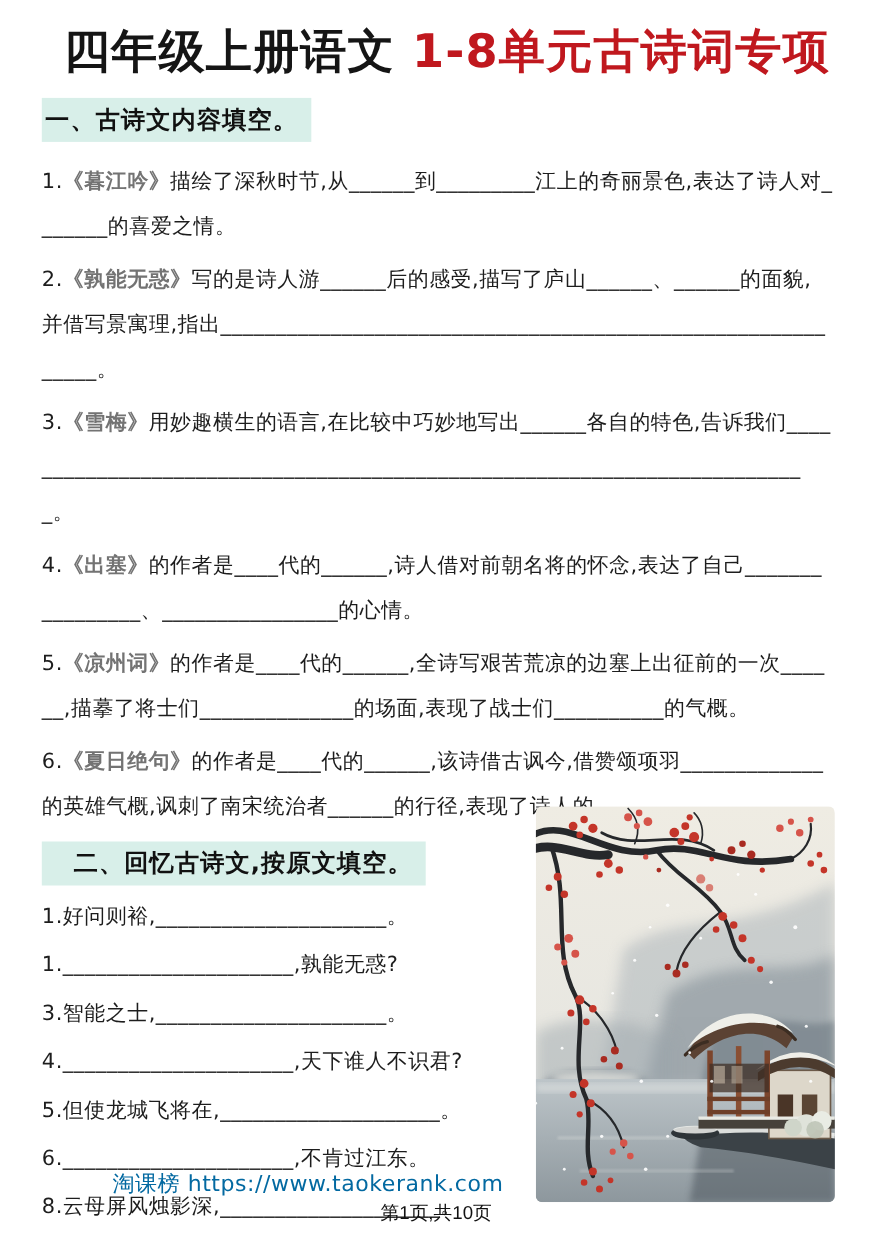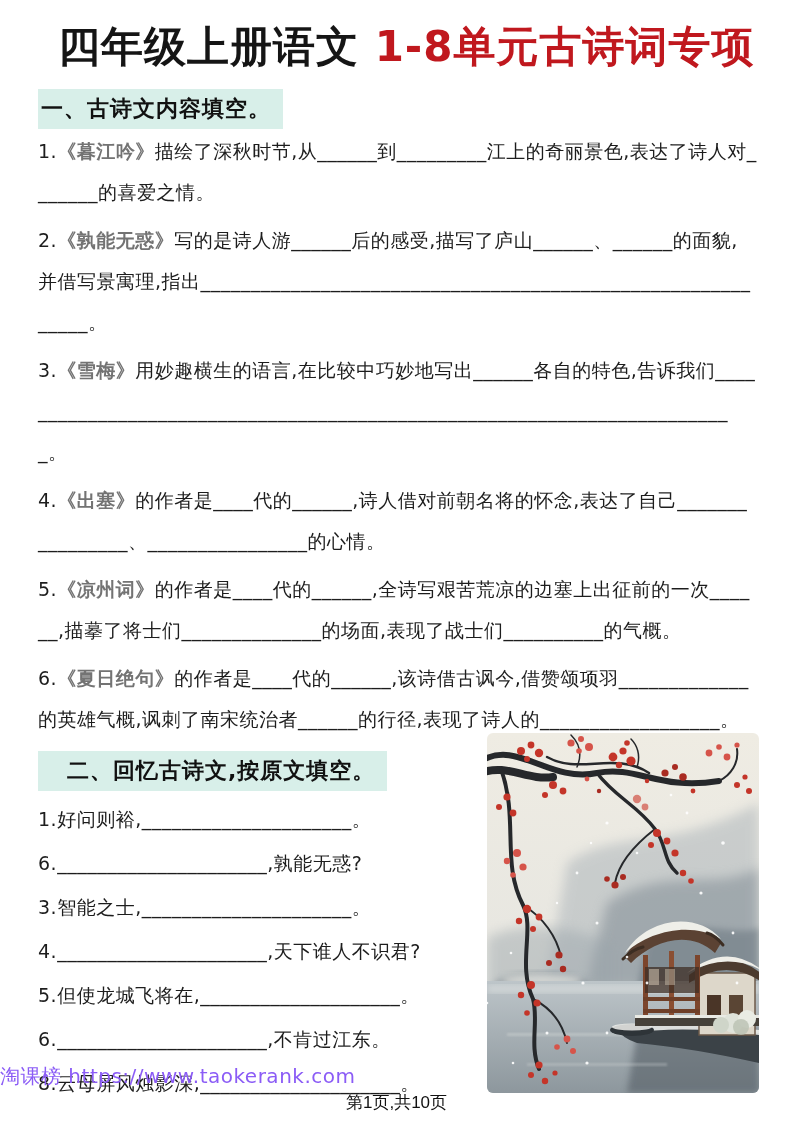--- a/index.html
+++ b/index.html
@@ -14,21 +14,21 @@
     color:#1d1d1d;
   }
   .content { padding:20px 36px 0 38px; }
 
   .title { font-size:42px; font-weight:900; letter-spacing:1px; line-height:1.3; white-space:nowrap; }
   .title .t-black { color:#151515;margin-left:20px; }
   .title .t-red { color:#c0181e; }
 
   .sec-heading {
     display:inline-block;
-    margin-top:14px; margin-bottom:2px;
+    margin-top:14px; margin-bottom:16px;
     padding:5px 12px 5px 3px;
     background:#d8efe9;
     font-size:22px; font-weight:bold; color:#111;
     letter-spacing:1px;
   }
 
   .q {
     font-size:19px;
     line-height:41px;
     letter-spacing:0.5px;
@@ -53,23 +53,23 @@
     left:487px; top:733px;
     width:272px; height:360px;
     border-radius:6px;
     overflow:hidden;
   }
   .illustration svg { display:block; width:100%; height:100%; }
 
   .watermark {
     position:absolute;
     left:0; top:1063px; width:560px;
-    text-align:left;
+    text-align:center;
     font-size:20px;
-    color:#8b5cf6;
+    color:#0369a1;
     letter-spacing:0.5px;
     pointer-events:none;
   }
   .page-number {
     position:absolute;
     left:0; right:0; top:1091px;
     text-align:center;
     font-size:17px;
     color:#111;
     font-family:Liberation Sans, sans-serif;
@@ -97,21 +97,21 @@
 
     <p class="q"><span>5.</span><span class="qtitle">《凉州词》</span><span>的作者是____代的______,全诗写艰苦荒凉的边塞上出征前的一次______,描摹了将士们______________的场面,表现了战士们__________的气概。</span></p>
 
     <p class="q"><span>6.</span><span class="qtitle">《夏日绝句》</span><span>的作者是____代的______,该诗借古讽今,借赞颂项羽_____________的英雄气概,讽刺了南宋统治者______的行径,表现了诗人的__________________。</span></p>
 
     <div class="sec2">
       <div>
         <div class="sec-heading">二、回忆古诗文,按原文填空。</div>
       </div>
       <div class="recall-item">1.好问则裕,_____________________。</div>
-      <div class="recall-item">6._____________________,孰能无惑?</div>
+      <div class="recall-item">1._____________________,孰能无惑?</div>
       <div class="recall-item">3.智能之士,_____________________。</div>
       <div class="recall-item">4._____________________,天下谁人不识君?</div>
       <div class="recall-item">5.但使龙城飞将在,____________________。</div>
       <div class="recall-item">6._____________________,不肯过江东。</div>
       <div class="recall-item">8.云母屏风烛影深,____________________。</div>
     </div>
   </div>
 
   <figure class="illustration">
     <svg viewBox="0 0 272 360" xmlns="http://www.w3.org/2000/svg">

